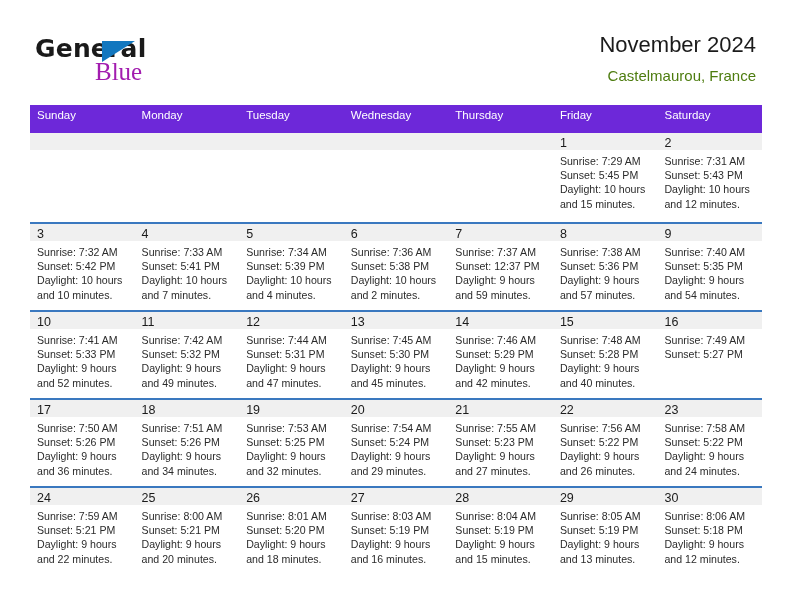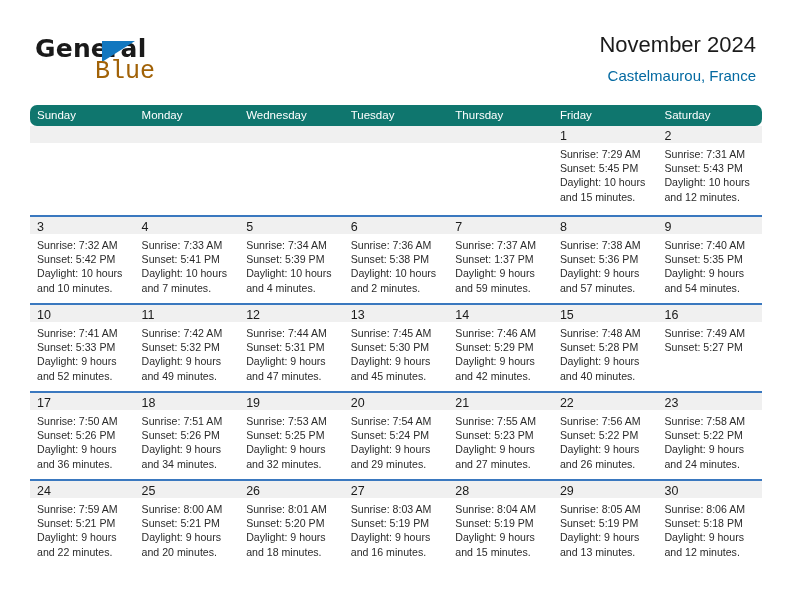--- a/index.html
+++ b/index.html
@@ -55,59 +55,58 @@
     width: 0;
     height: 0;
     border-left: 33px solid #1277bf;
     border-bottom: 21px solid transparent;
   }
   .logo-blue {
     position: absolute;
     left: 60px;
     top: 23px;
     font-size: 25px;
-    color: #a16207;
-    font-family: Liberation Mono, monospace;
+    color: #a21caf;
+    font-family: Liberation Serif, serif;
     font-weight: 400;
     line-height: 26px;
   }
   .title-block {
     position: absolute;
     right: 6px;
     top: 0;
     text-align: right;
   }
   .cal-title {
     font-size: 22px;
     font-weight: 400;
     color: #1b1b1b;
     line-height: 34px;
     white-space: nowrap;
   }
   .cal-subtitle {
     font-size: 15px;
     font-weight: 400;
-    color: #0369a1;
+    color: #4d7c0f;
     line-height: 20px;
     margin-top: 4px;
     white-space: nowrap;
   }
 
   
   .calendar {
     position: absolute;
     left: 30px;
     top: 105px;
     width: 732px;
   }
   .weekday-row {
     display: flex;
-    background: #0f766e;
-    height: 21px;
-    border-radius: 7px;
+    background: #6d28d9;
+    height: 28px;
   }
   .weekday {
     flex: 1 1 0;
     color: #ffffff;
     font-size: 11.5px;
     line-height: 21px;
     padding-left: 7px;
     box-sizing: border-box;
     white-space: nowrap;
     overflow: hidden;
@@ -174,22 +173,22 @@
       <div class="cal-subtitle">Castelmaurou, France</div>
     </div>
 
   </div>
 
   <div class="calendar">
 
     <div class="weekday-row">
       <div class="weekday">Sunday</div>
       <div class="weekday">Monday</div>
+      <div class="weekday">Tuesday</div>
       <div class="weekday">Wednesday</div>
-      <div class="weekday">Tuesday</div>
       <div class="weekday">Thursday</div>
       <div class="weekday">Friday</div>
       <div class="weekday">Saturday</div>
     </div>
 
     <div class="week-row first">
       <div class="day-cell empty">
         <div class="day-band"><span class="day-num"></span></div>
         <div class="day-info">
           <div></div>
@@ -277,21 +276,21 @@
         <div class="day-info">
           <div>Sunrise: 7:36 AM</div>
           <div>Sunset: 5:38 PM</div>
           <div class="daylight">Daylight: 10 hours and 2 minutes.</div>
         </div>
       </div>
       <div class="day-cell">
         <div class="day-band"><span class="day-num">7</span></div>
         <div class="day-info">
           <div>Sunrise: 7:37 AM</div>
-          <div>Sunset: 1:37 PM</div>
+          <div>Sunset: 12:37 PM</div>
           <div class="daylight">Daylight: 9 hours and 59 minutes.</div>
         </div>
       </div>
       <div class="day-cell">
         <div class="day-band"><span class="day-num">8</span></div>
         <div class="day-info">
           <div>Sunrise: 7:38 AM</div>
           <div>Sunset: 5:36 PM</div>
           <div class="daylight">Daylight: 9 hours and 57 minutes.</div>
         </div>

